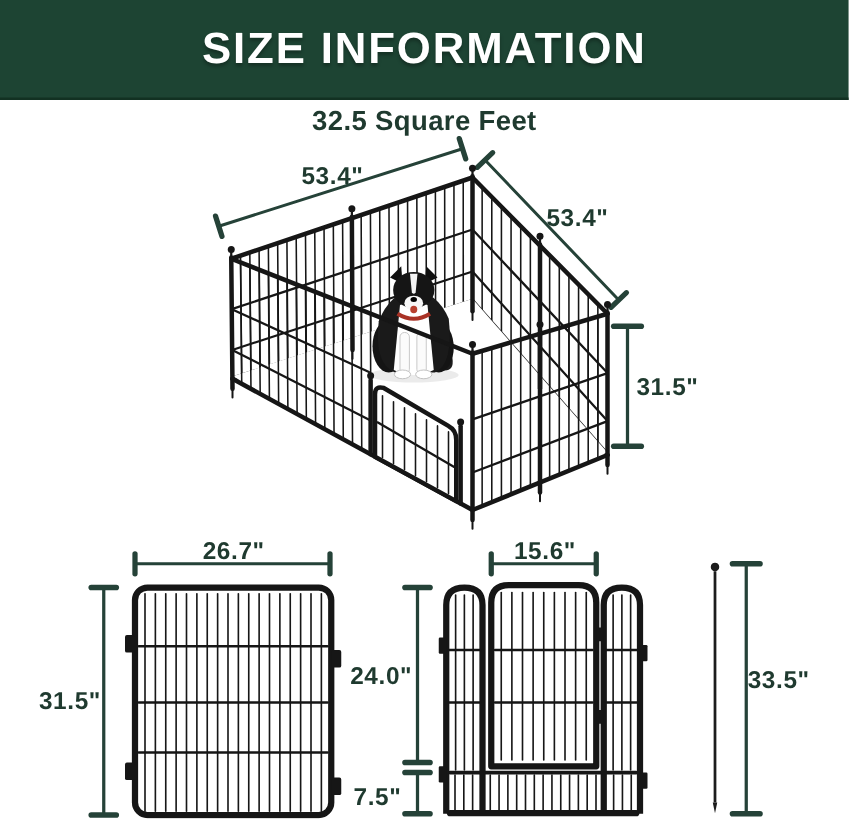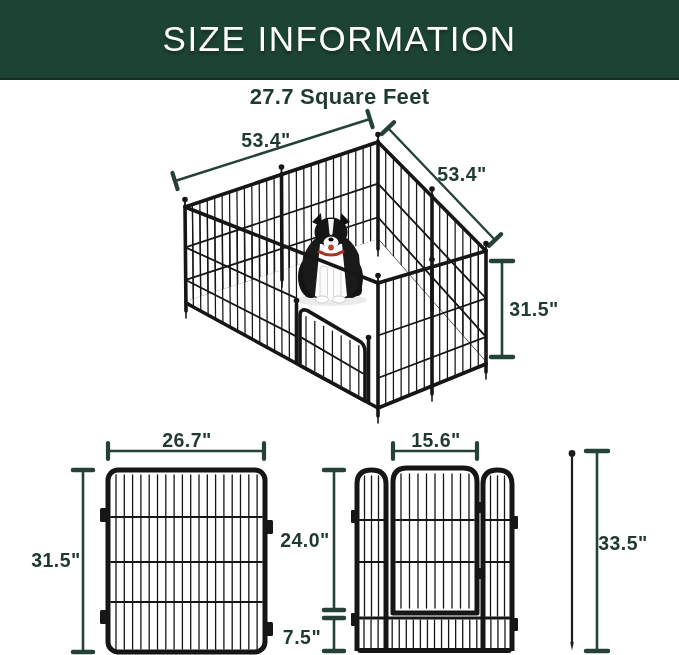--- a/index.html
+++ b/index.html
@@ -13,21 +13,21 @@
   body{
     width:679px;height:655px;position:relative;background:#fff;
     font-family:"Liberation Sans",sans-serif;overflow:hidden;
   }
   .header{
     position:absolute;top:0;left:0;width:679px;height:80px;
     background:var(--header-bg);display:flex;align-items:center;justify-content:center;
     border-bottom:2px solid #123122;box-sizing:border-box;
   }
   .header h1{
-    margin:12px;color:var(--header-text);font-size:35px;font-weight:400;
+    margin:12px;color:var(--header-text);font-size:35px;font-weight:700;
     letter-spacing:1.5px;text-shadow:0 3px 3px rgba(0,0,0,0.30);
   }
   .subtitle{
     position:absolute;top:84px;left:0;width:679px;text-align:center;
     font-size:22px;font-weight:bold;color:var(--dim-text);letter-spacing:0.3px;
   }
   svg{position:absolute;left:0;}
   #iso-svg{top:108px;}
   #flat-svg{top:420px;}
   .dim-label{
@@ -35,21 +35,21 @@
     fill:var(--dim-text);letter-spacing:0.5px;
   }
 </style>
 </head>
 <body>
 
 <div class="header">
   <h1>SIZE INFORMATION</h1>
 </div>
 
-<div class="subtitle">27.7 Square Feet</div>
+<div class="subtitle">32.5 Square Feet</div>
 
 <svg id="iso-svg" width="679" height="332" viewBox="0 0 679 332">
 
   <g id="g-dimsA">
       <line x1="175" y1="73" x2="370" y2="11" stroke="#254238" stroke-width="2.4" stroke-linecap="round"></line>
       <line x1="177.57551640824923" y1="81.10041450981609" x2="172.42448359175077" y2="64.89958549018391" stroke="#254238" stroke-width="4.2" stroke-linecap="round"></line>
       <line x1="372.5755164082492" y1="19.10041450981609" x2="367.4244835917508" y2="2.8995854901839113" stroke="#254238" stroke-width="4.2" stroke-linecap="round"></line>
       <line x1="388" y1="20" x2="495" y2="132" stroke="#254238" stroke-width="2.4" stroke-linecap="round"></line>
       <line x1="381.8539700626206" y1="25.871653600889267" x2="394.1460299373794" y2="14.128346399110733" stroke="#254238" stroke-width="4.2" stroke-linecap="round"></line>
       <line x1="488.8539700626206" y1="137.87165360088926" x2="501.1460299373794" y2="126.12834639911073" stroke="#254238" stroke-width="4.2" stroke-linecap="round"></line>

